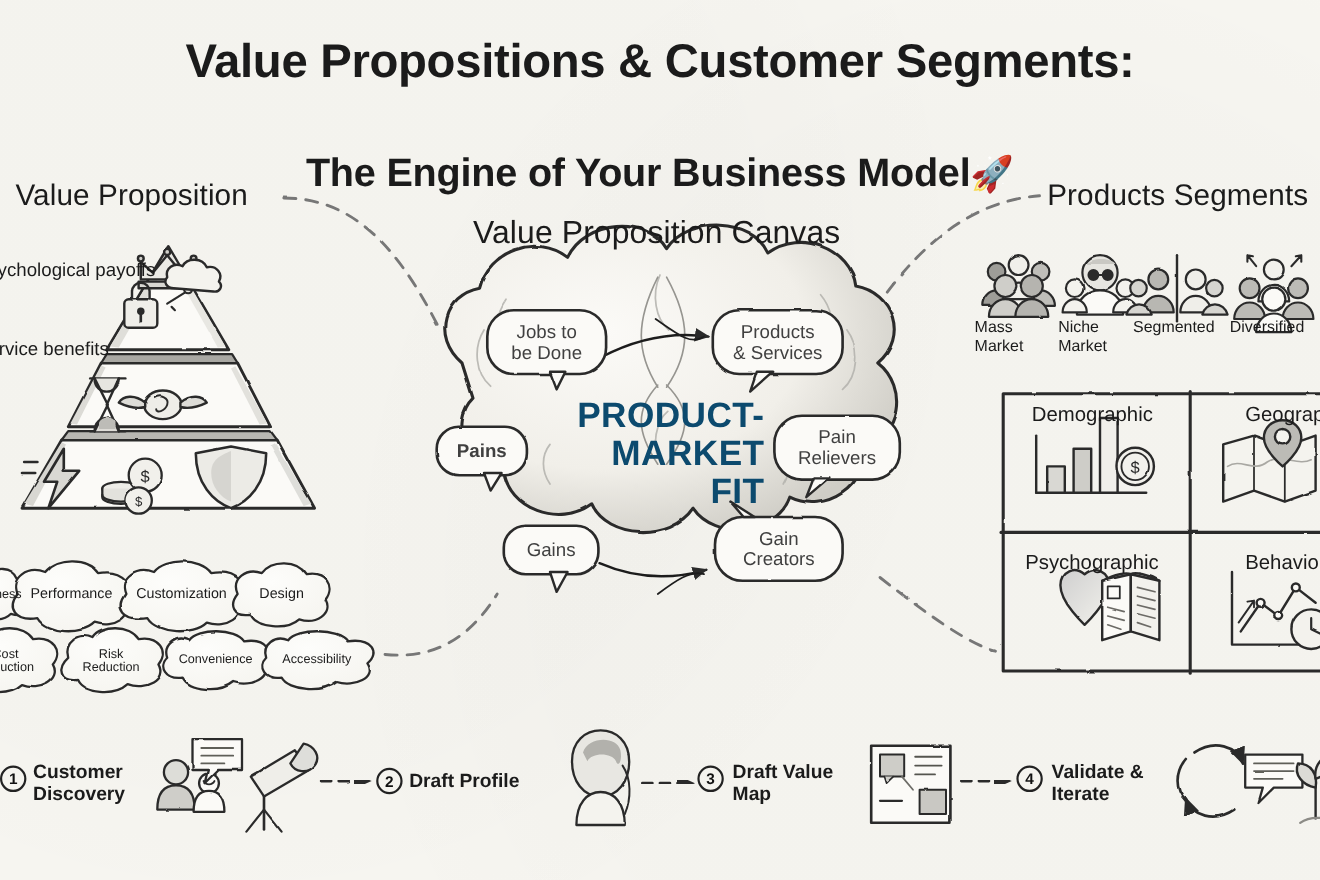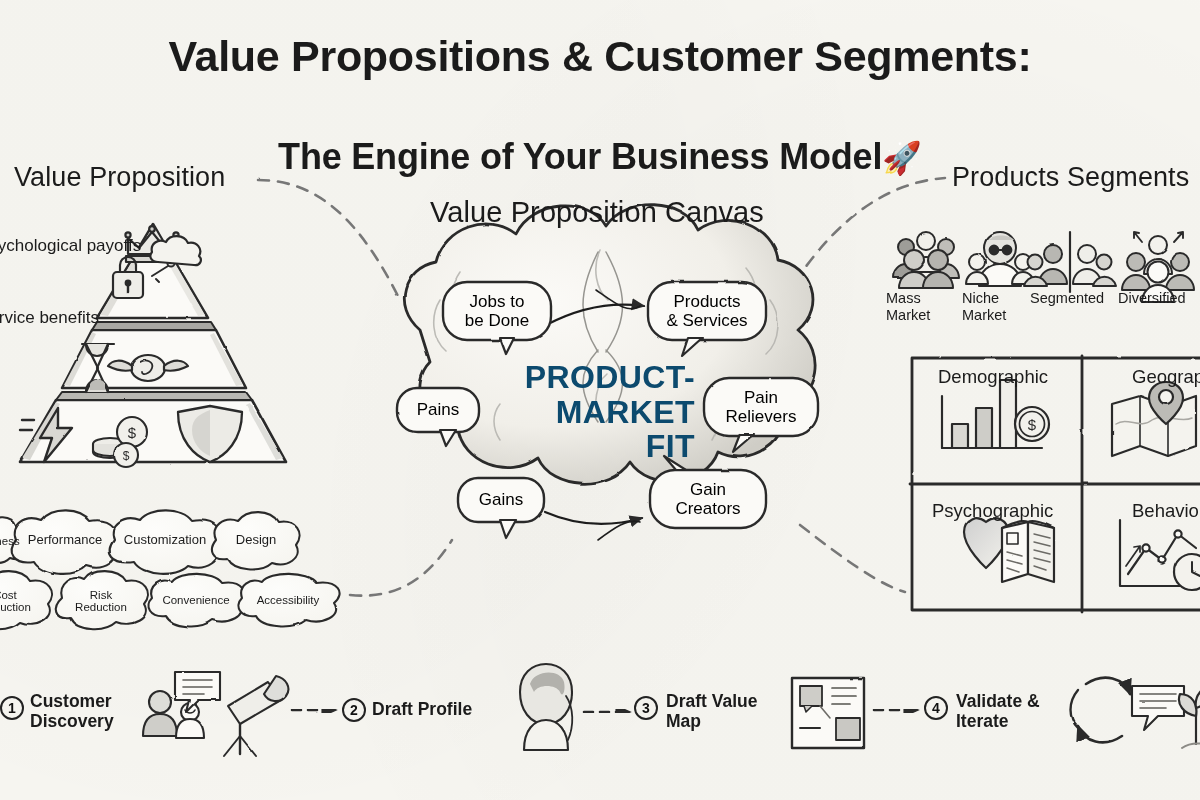--- a/index.html
+++ b/index.html
@@ -49,21 +49,21 @@
     position:absolute; display:flex; align-items:center; justify-content:center;
     text-align:center; line-height:1.08;
     font-size:13px; color:#1c1c1c;
   }
   .tag.small{ font-size:11.5px; }
   .tag span{ position:relative; z-index:2; }
 
   
   .bub{
     position:absolute; display:flex; align-items:center; justify-content:center;
-    text-align:center; font-size:17px; line-height:1.12; color:#000000;
+    text-align:center; font-size:17px; line-height:1.12; color:#404040;
     z-index:4;
   }
   #pmf{
     position:absolute; left:505px; top:360px; width:190px;
     text-align:right; font-size:32px; font-weight:bold; line-height:1.08;
     letter-spacing:.4px; color:#0c4a6e; z-index:4;
   }
 
   
   .seg-lbl{
@@ -504,21 +504,21 @@
   <div class="tag small" style="left:240px; top:582px; width:96px; height:36px;">
       <span>Accessibility</span>
     </div>
 
   <div class="bub" style="left:443px; top:282px; width:108px; height:58px;">
     <div><span>Jobs to</span><br><span>be Done</span></div>
   </div>
   <div class="bub" style="left:648px; top:282px; width:118px; height:58px;">
     <div><span>Products</span><br><span>&amp; Services</span></div>
   </div>
-  <div class="bub" style="left:397px; top:388px; width:82px; height:44px;">
+  <div class="bub" style="left:397px; top:388px; width:82px; height:44px;font-weight:bold;">
     <span>Pains</span>
   </div>
   <div class="bub" style="left:704px; top:378px; width:114px; height:58px;">
     <div><span>Pain</span><br><span>Relievers</span></div>
   </div>
   <div class="bub" style="left:458px; top:478px; width:86px; height:44px;">
     <span>Gains</span>
   </div>
   <div class="bub" style="left:650px; top:470px; width:116px; height:58px;">
     <div><span>Gain</span><br><span>Creators</span></div>

